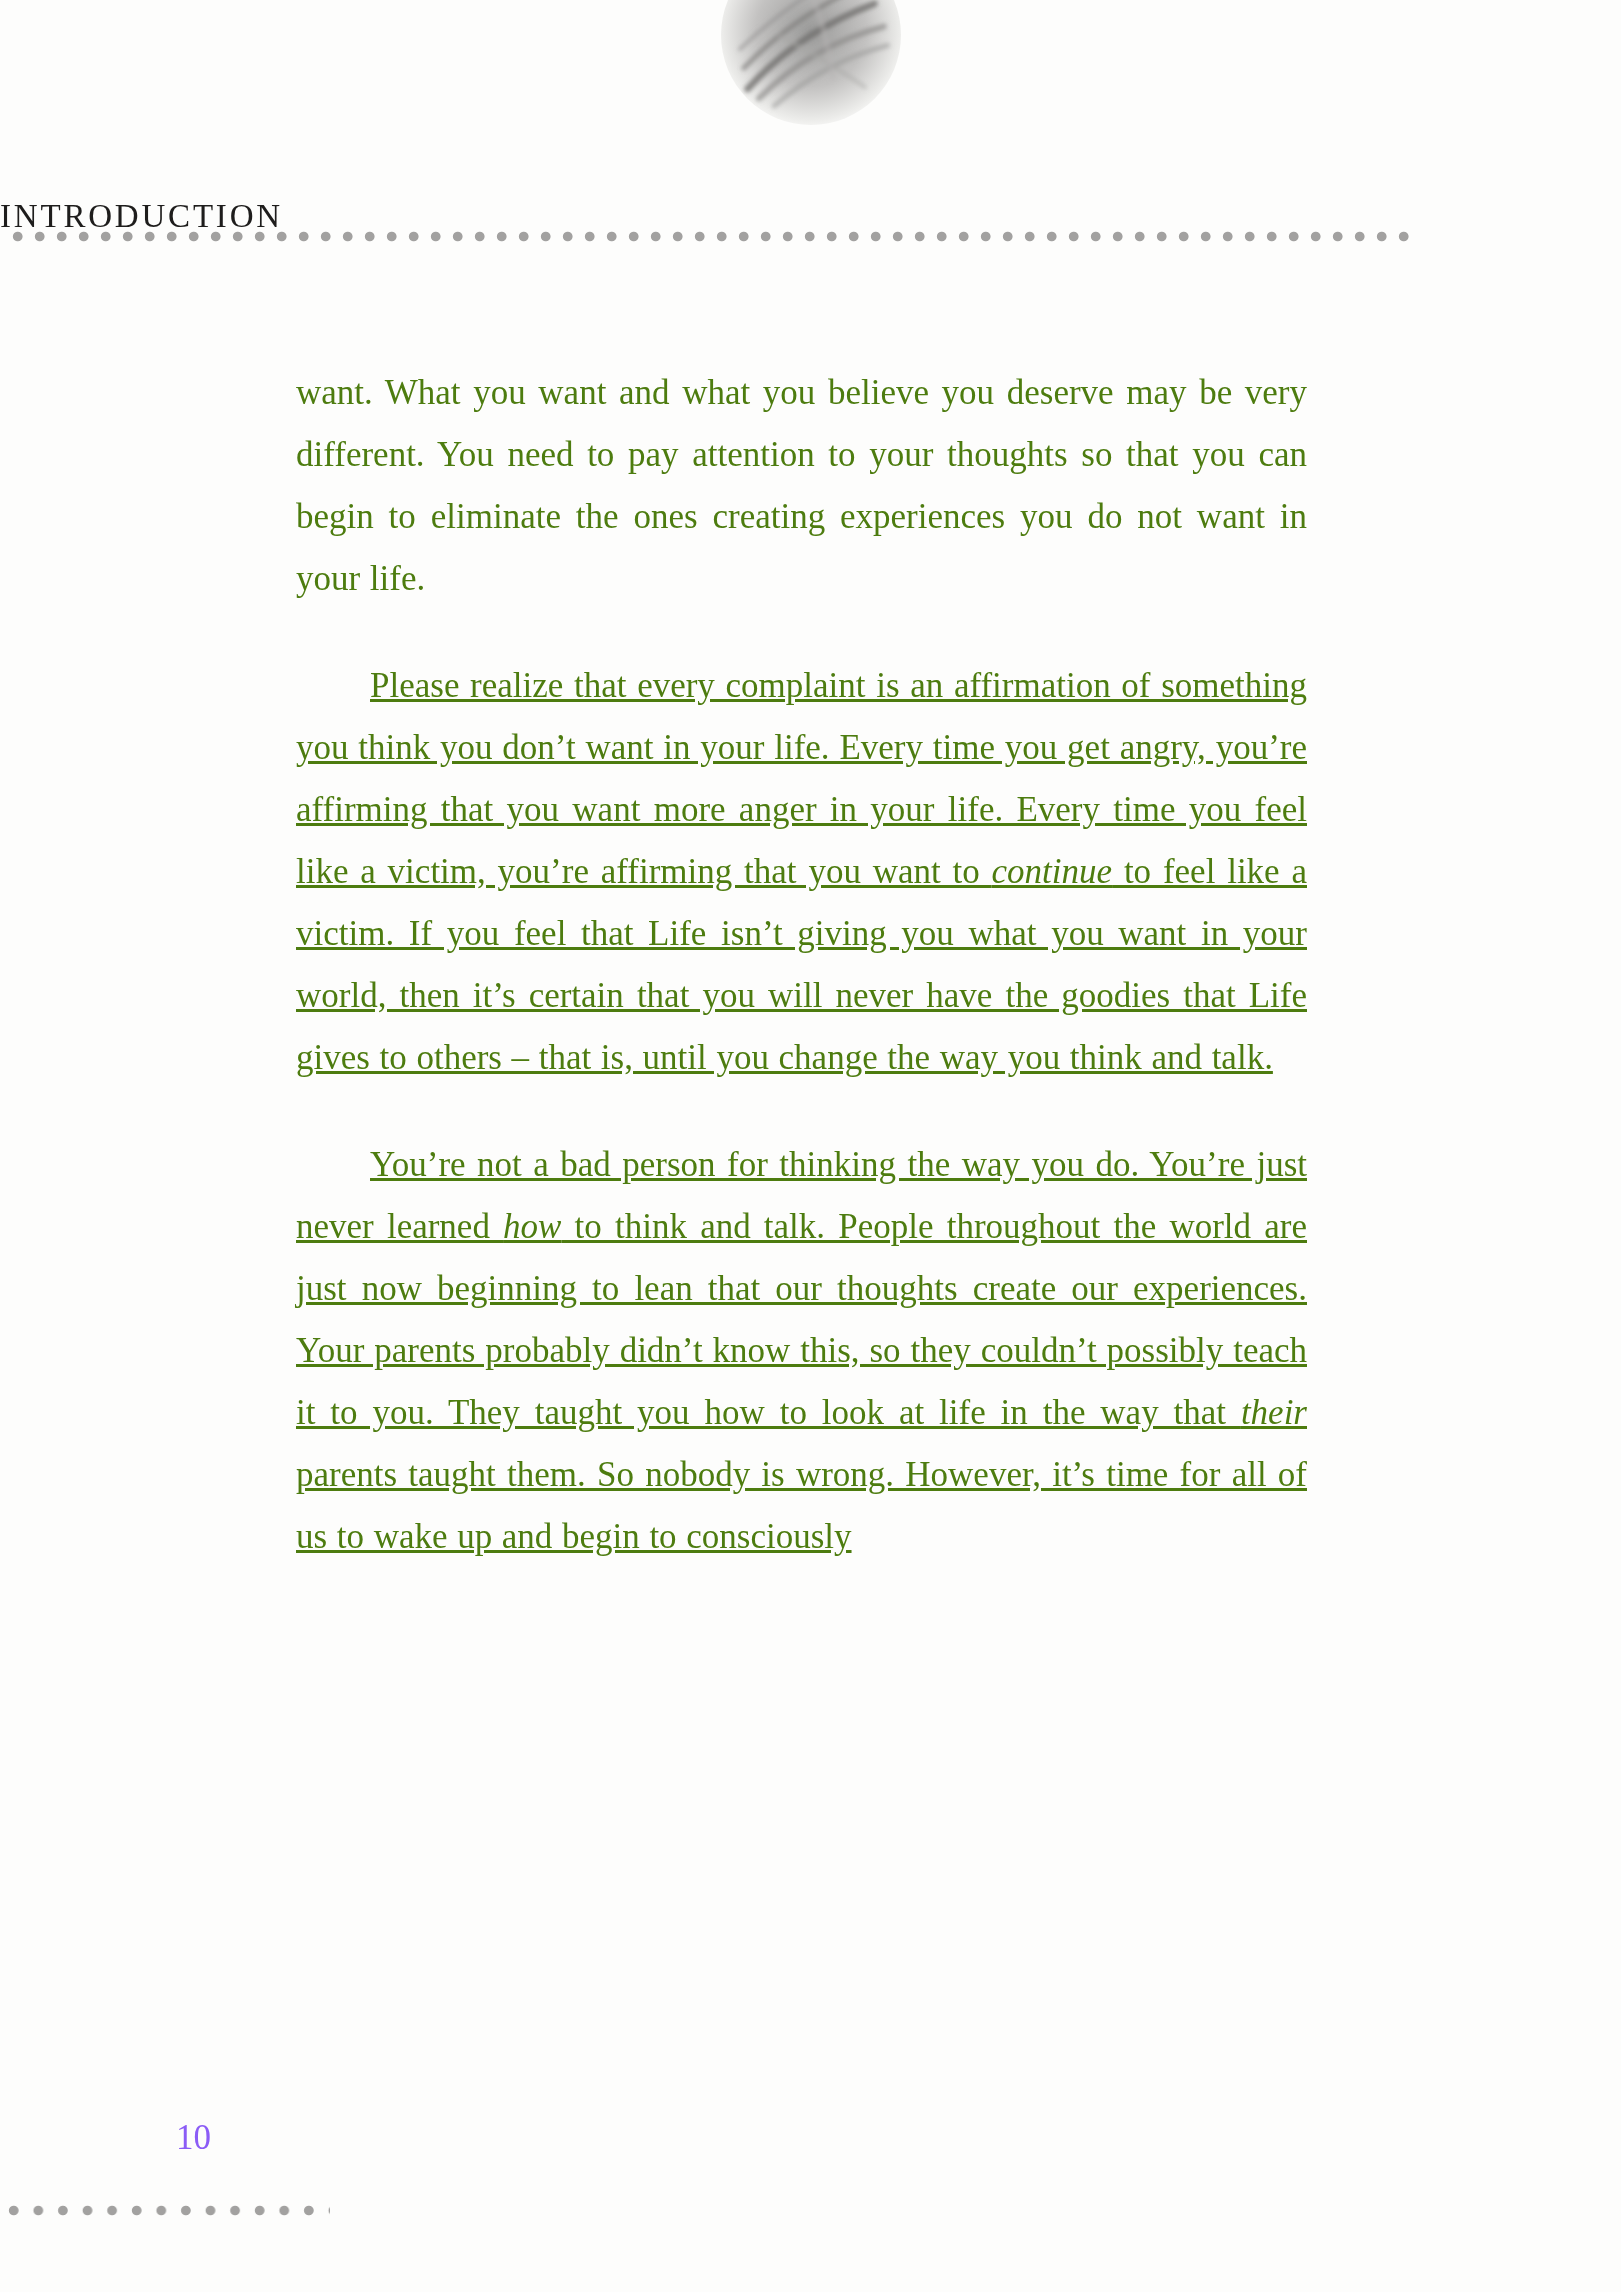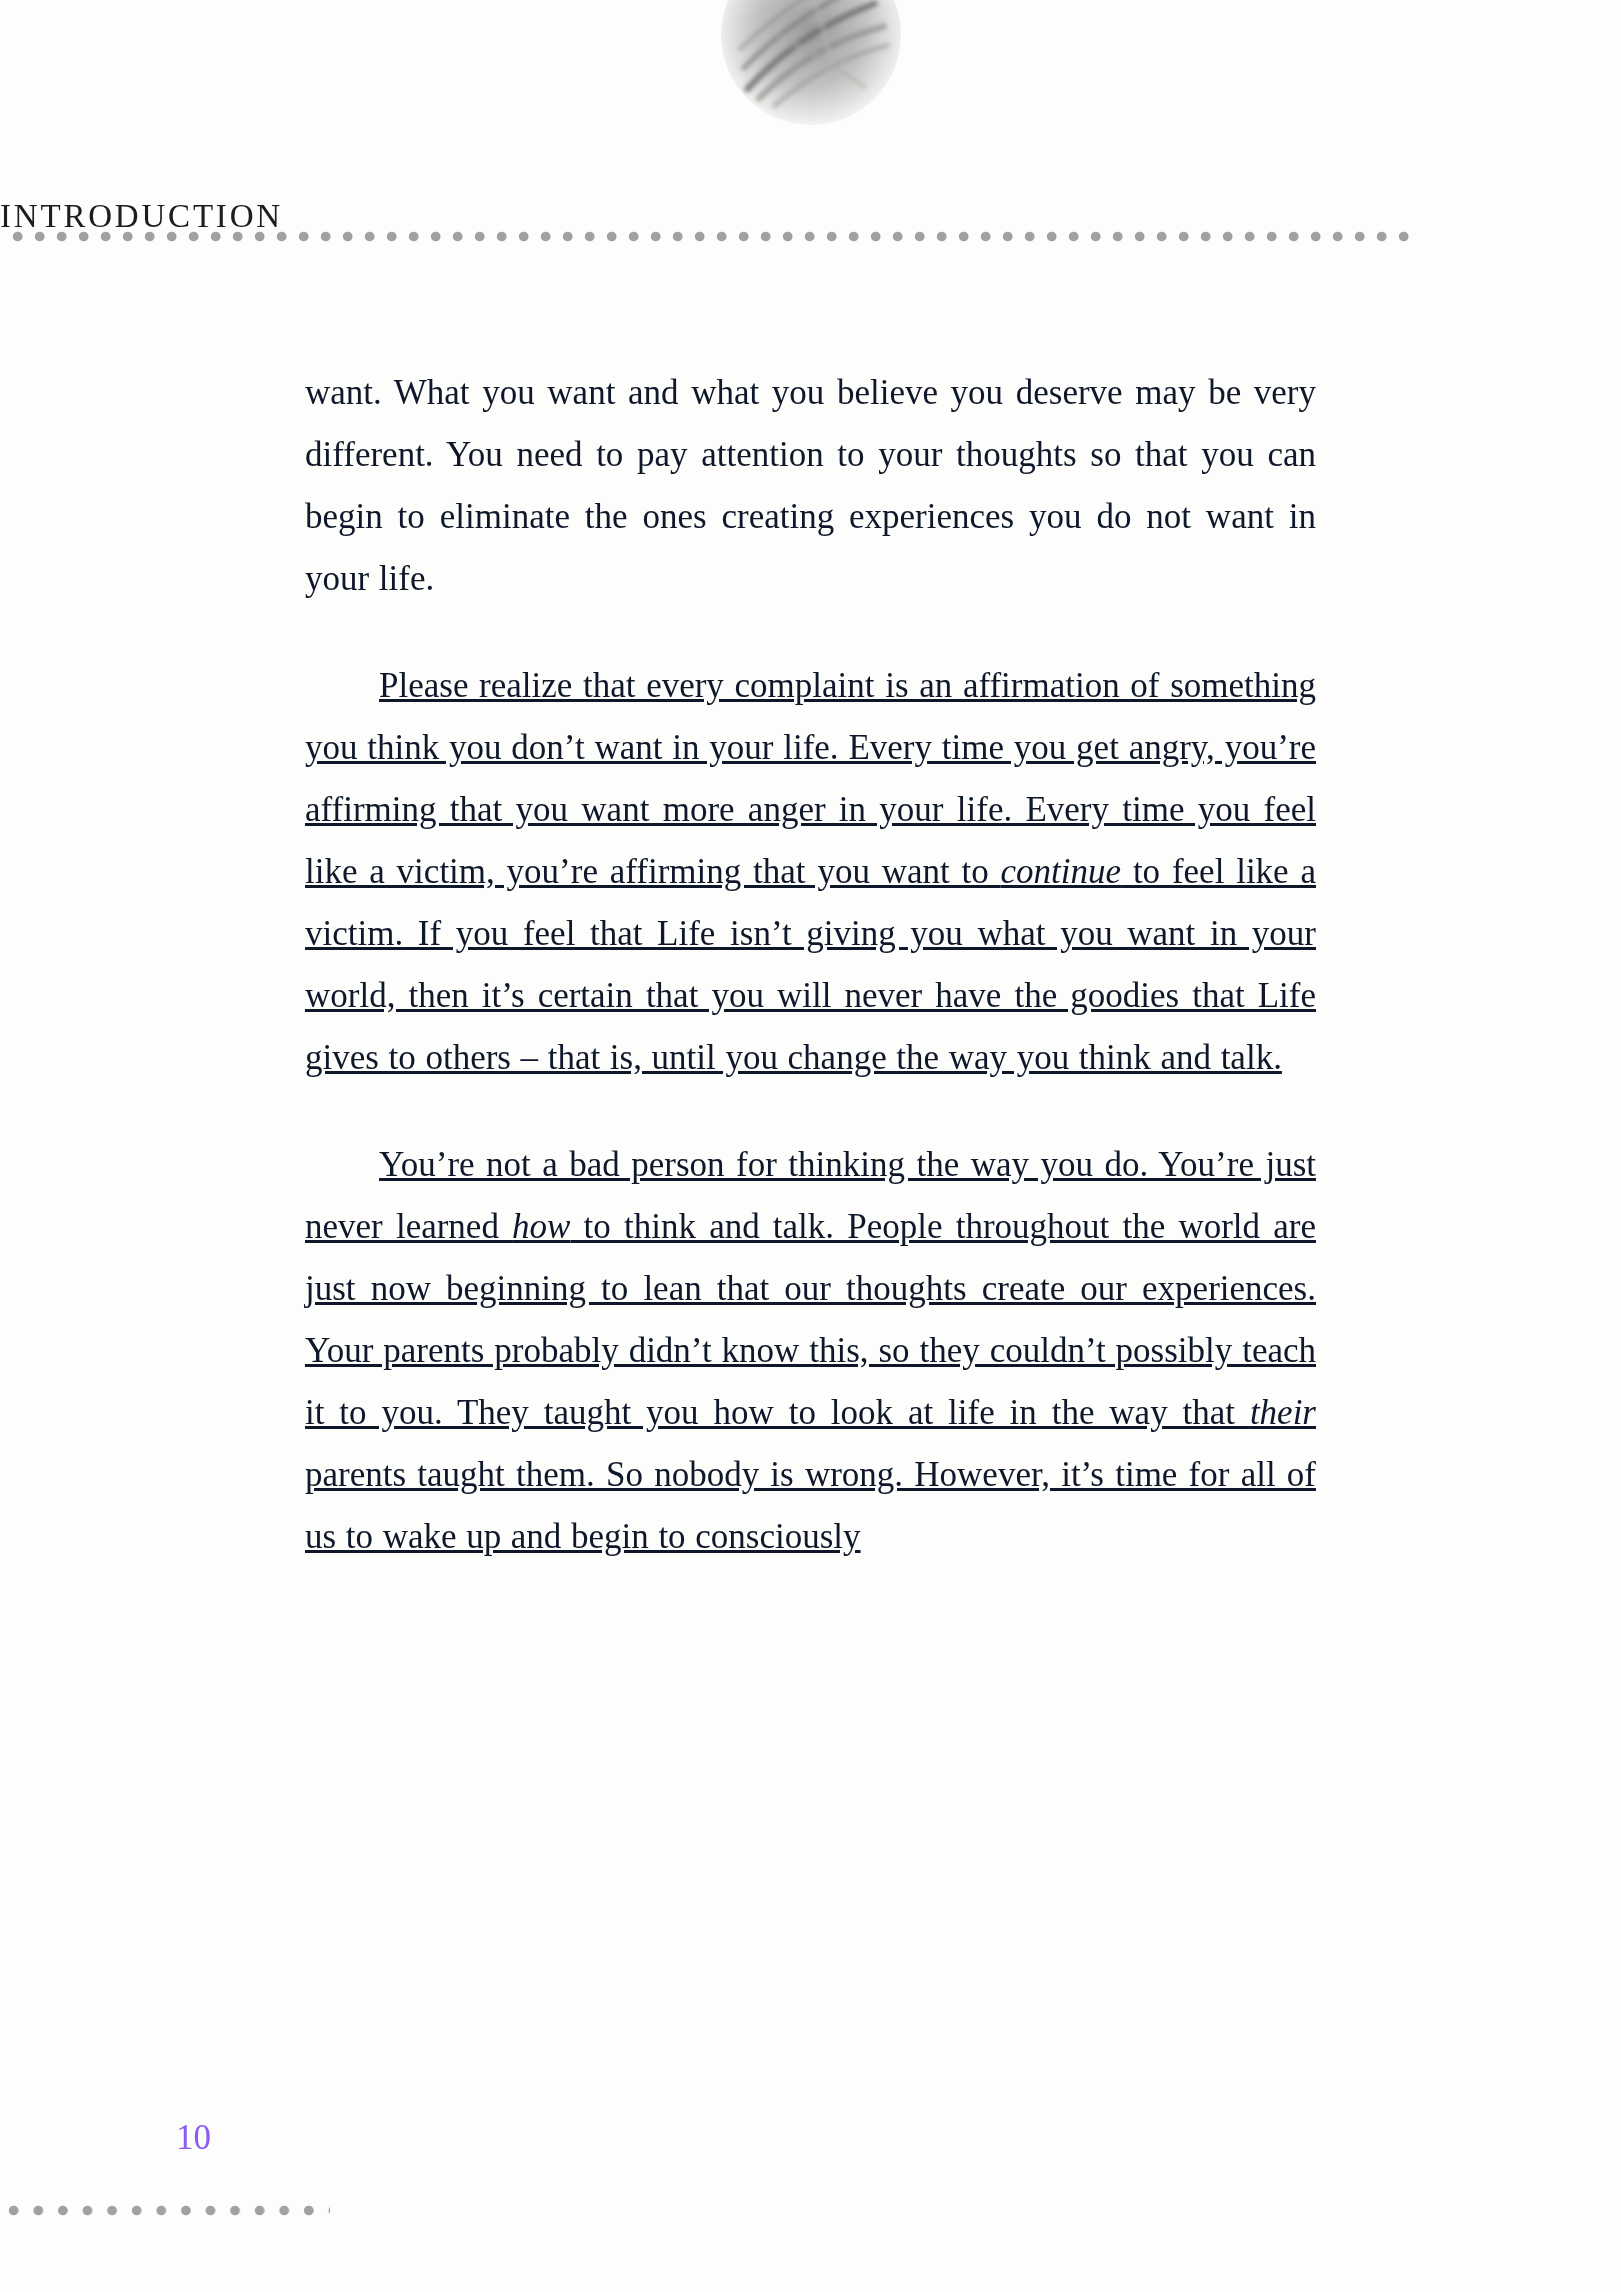--- a/index.html
+++ b/index.html
@@ -52,27 +52,27 @@
     top: 2204px;
     left: 7.6px;
     width: 322px;
     height: 13.2px;
     background-size: 24.6px 13.2px;
   }
 
   .body-text {
     position: absolute;
     top: 362px;
-    left: 305px;
+    left: 296px;
     width: 1011px;
     font-size: 35px;
     line-height: 62px;
     text-align: justify;
     text-align-last: left;
-    color: #0f172a;
+    color: #4d7c0f;
   }
   .body-text p {
     margin: 0 0 45px 0;
     word-spacing: 0.9px;
   }
   .body-text p.indent { text-indent: 74px; text-decoration: underline; }
   .body-text em { font-style: italic; }
 
   .page-number {
     position: absolute;

